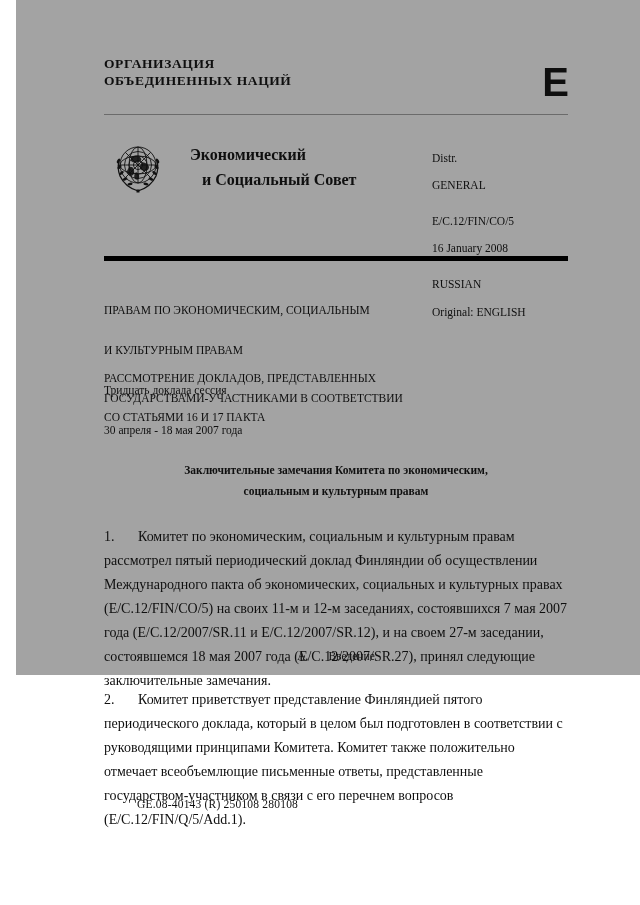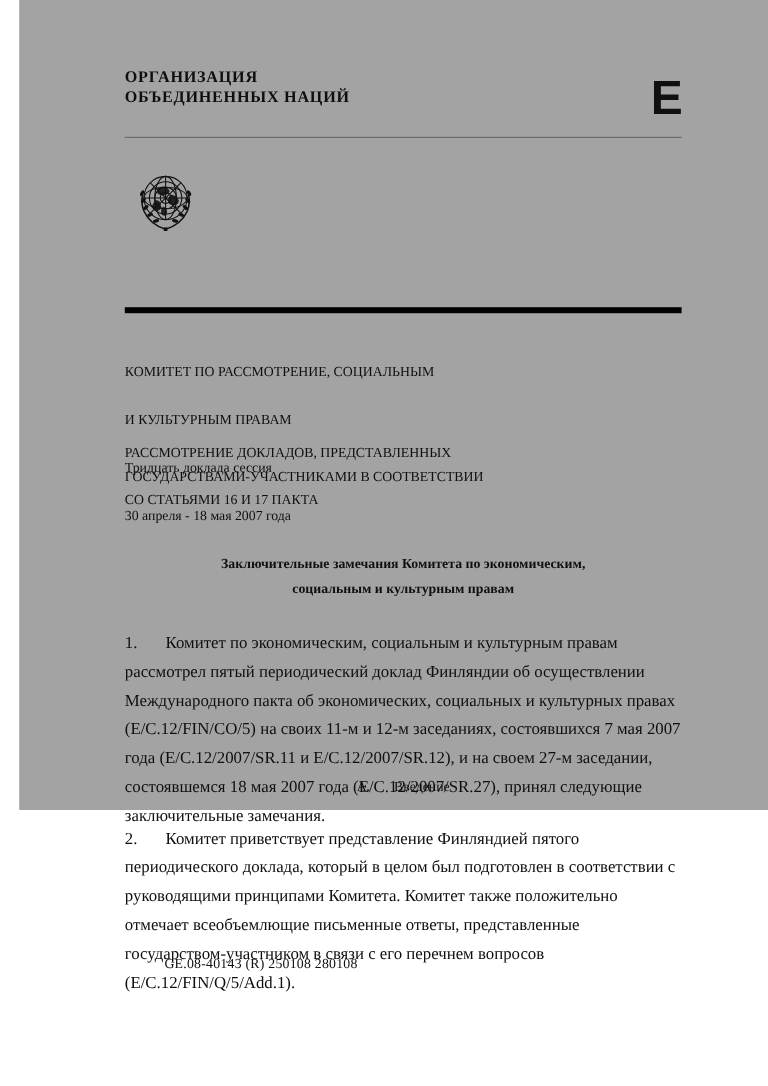--- a/index.html
+++ b/index.html
@@ -233,27 +233,41 @@
           <ellipse cx="50.5" cy="23" rx="2.6" ry="1.4" transform="rotate(60 50.5 23)"></ellipse>
           <ellipse cx="49.5" cy="29" rx="2.6" ry="1.4" transform="rotate(50 49.5 29)"></ellipse>
           <ellipse cx="47.5" cy="35" rx="2.6" ry="1.4" transform="rotate(40 47.5 35)"></ellipse>
           <ellipse cx="44" cy="41" rx="2.6" ry="1.4" transform="rotate(25 44 41)"></ellipse>
           <ellipse cx="39" cy="46" rx="2.6" ry="1.4" transform="rotate(12 39 46)"></ellipse>
           <rect x="29.5" y="51.5" width="3" height="3"></rect>
         </g>
       </svg>
     </div>
 
-
+    <div class="council-title">
+      <span>Экономический</span>
+      <span class="l2">и Социальный Совет</span>
+    </div>
+
+    <div class="distr">
+      <span>Distr.</span><br>
+      <span>GENERAL</span>
+      <span class="distr-gap"></span>
+      <span>E/C.12/FIN/CO/5</span><br>
+      <span>16 January 2008</span>
+      <span class="distr-gap"></span>
+      <span>RUSSIAN</span><br>
+      <span>Original:  ENGLISH</span>
+    </div>
   </div>
 
   <div class="rule-thick"></div>
 
   <div class="committee">
-    <span>КОМИТЕТ ПО РАССМОТРЕНИЕ, СОЦИАЛЬНЫМ</span><br>
+    <span>ПРАВАМ ПО ЭКОНОМИЧЕСКИМ, СОЦИАЛЬНЫМ</span><br>
     <span>И КУЛЬТУРНЫМ ПРАВАМ</span><br>
     <span>Тридцать доклада сессия</span><br>
     <span>30 апреля - 18 мая 2007 года</span>
   </div>
 
   <div class="doc-title">РАССМОТРЕНИЕ ДОКЛАДОВ, ПРЕДСТАВЛЕННЫХ
 ГОСУДАРСТВАМИ-УЧАСТНИКАМИ В СООТВЕТСТВИИ
 СО СТАТЬЯМИ 16 И 17 ПАКТА</div>
 
   <div class="subtitle">Заключительные замечания Комитета по экономическим,

